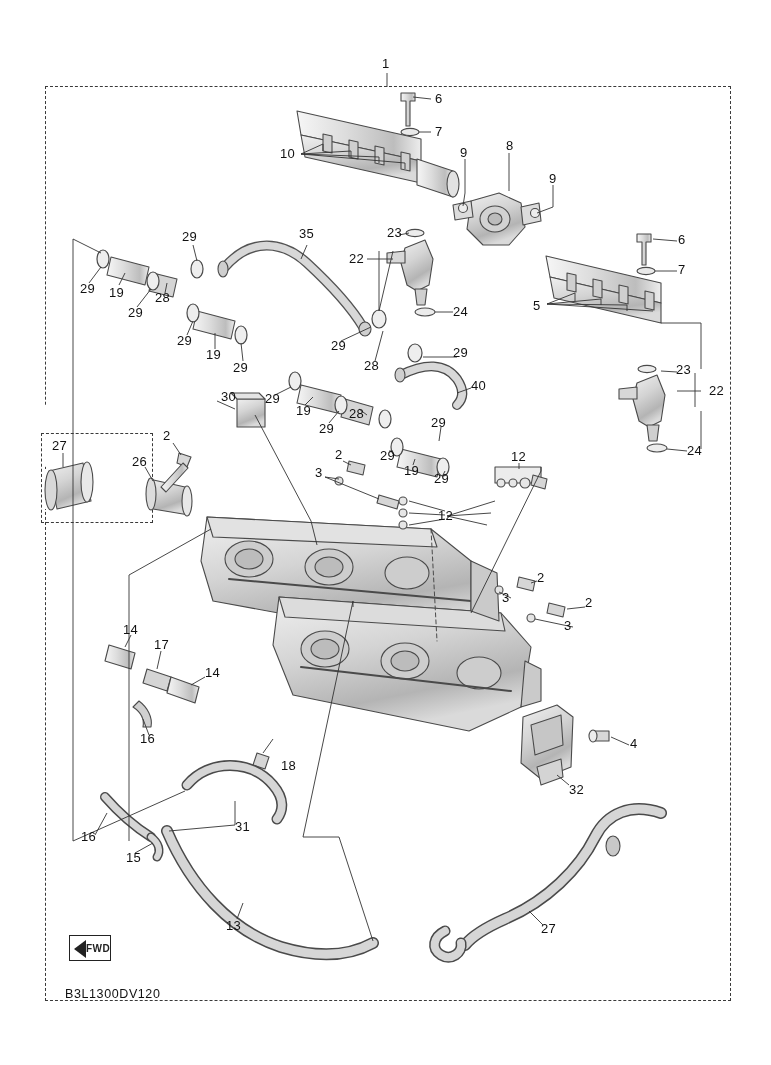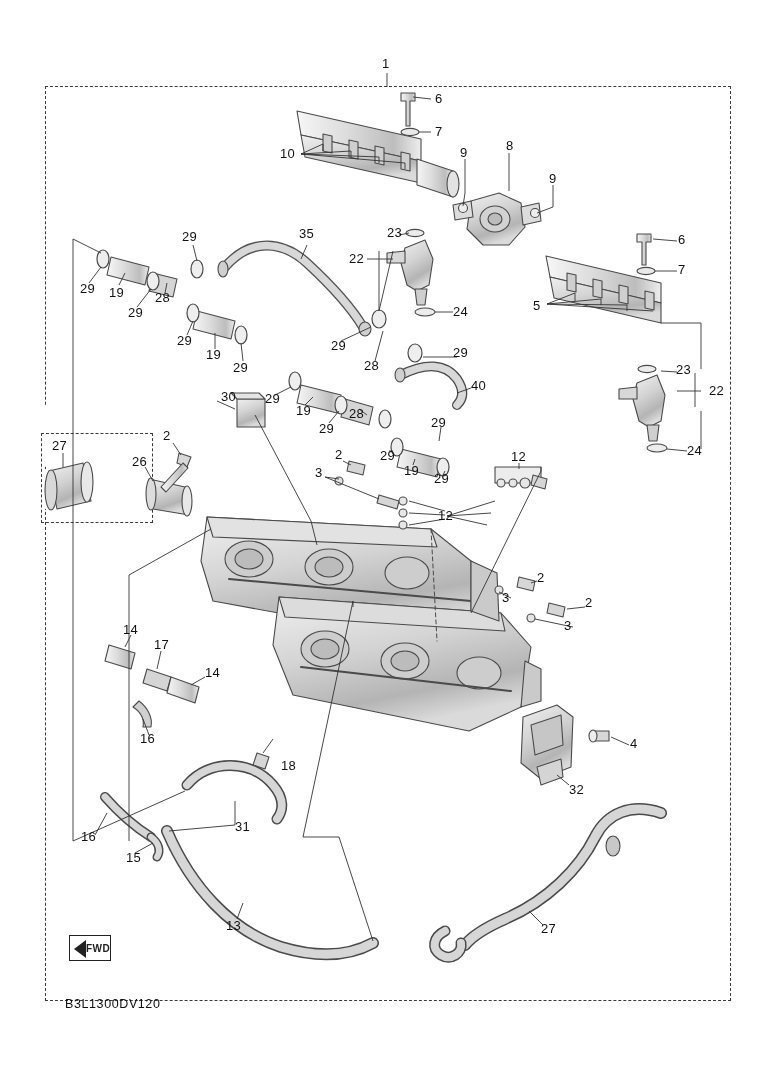--- a/index.html
+++ b/index.html
@@ -462,15 +462,15 @@
   <div class="callout" style="left:234px; top:819px;">31</div>
   <div class="callout" style="left:125px; top:850px;">15</div>
   <div class="callout" style="left:225px; top:918px;">13</div>
   <div class="callout" style="left:540px; top:921px;">27</div>
 
   <div class="fwd-box" style="left:68px; top:934px;">
     <div class="arrow"></div>
     <div class="fwdtext">FWD</div>
   </div>
 
-  <div class="partcode" style="left:64px; top:986px;margin-top:10px;">B3L1300DV120</div>
+  <div class="partcode" style="left:64px; top:986px;">B3L1300DV120</div>
 
 </div>
 
 </body></html>

